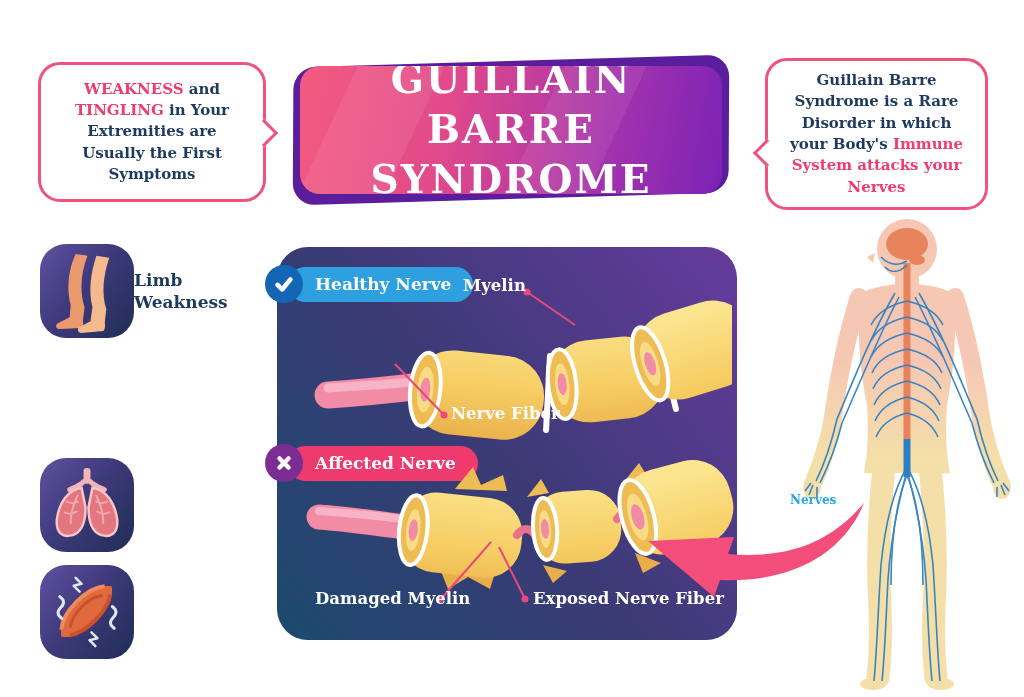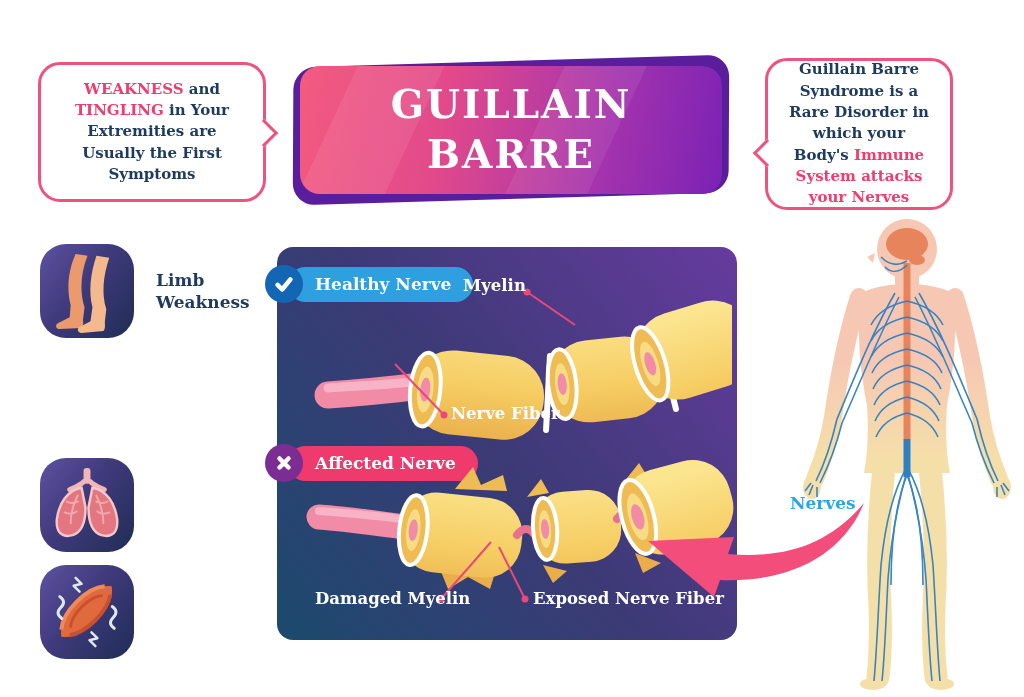--- a/index.html
+++ b/index.html
@@ -16,21 +16,21 @@
     line-height:1.42; text-align:center; display:flex; align-items:center;
     justify-content:center; padding:10px 16px;
   }
   .bubble .hl{ color:#ee3d6f; }
   .bubble-left{ left:38px; top:62px; width:228px; height:140px; }
   .bubble-left::after{
     content:""; position:absolute; right:-11px; top:58px; width:17px; height:17px;
     background:#fff; border-top:3px solid #f0527e; border-right:3px solid #f0527e;
     transform:rotate(45deg);
   }
-  .bubble-right{ left:765px; top:58px; width:188px; height:152px; }
+  .bubble-right{ left:765px; top:58px; width:223px; height:152px; }
   .bubble-right::after{
     content:""; position:absolute; left:-11px; top:82px; width:17px; height:17px;
     background:#fff; border-bottom:3px solid #f0527e; border-left:3px solid #f0527e;
     transform:rotate(45deg);
   }
 
   
   .banner{ position:absolute; left:300px; top:66px; width:422px; height:128px; }
   .banner-back{
     position:absolute; inset:-5px -7px; background:#5a1d9c; border-radius:22px;
@@ -47,32 +47,32 @@
     background:linear-gradient(115deg, transparent 12%, rgba(255,255,255,.08) 12%,
       rgba(255,255,255,.08) 30%, transparent 30%, transparent 55%,
       rgba(255,255,255,.07) 55%, rgba(255,255,255,.07) 72%, transparent 72%);
   }
   .banner-title{
     position:relative; color:#fff; font-weight:bold; font-size:39px;
     letter-spacing:2px; line-height:1.28; text-align:center;
   }
 
   
-  .symptom{ position:absolute; left:40px; width:240px; display:flex; gap:22px; align-items:center; }
+  .symptom{ position:absolute; left:40px; width:240px; display:flex; align-items:center; }
   .tile{
     width:94px; height:94px; border-radius:26px; flex:0 0 94px;
     background:linear-gradient(128deg,#5e51a0 0%,#3f3a7c 45%,#1f2d55 100%);
     display:flex; align-items:center; justify-content:center;
   }
   .symptom-label{ color:#1e3a5f; font-weight:bold; font-size:17px; line-height:1.3; }
 
   
   .panel{
     position:absolute; left:277px; top:247px; width:460px; height:393px;
-    border-radius:16px;
+    border-radius:31px;
     background:linear-gradient(52deg,#1c4a6e 0%,#3c3a76 48%,#663b9e 100%);
     padding-left:40px;
   }
   .badge{ position:absolute; display:flex; align-items:center; }
   .badge-circle{
     width:38px; height:38px; border-radius:50%; z-index:2;
     display:flex; align-items:center; justify-content:center; margin-right:-15px;
   }
   .badge-pill{
     height:35px; border-radius:18px; display:flex; align-items:center;
@@ -91,40 +91,41 @@
   .lbl-damaged{ left:38px; top:342px; }
   .lbl-exposed{ left:256px; top:342px; }
 
   .nerve-art{ position:absolute; }
   .art-healthy{ left:35px; top:48px; }
   .art-affected{ left:28px; top:210px; }
   .leader-overlay{ position:absolute; inset:0; pointer-events:none; }
 
   
   .body-figure{ position:absolute; left:795px; top:205px; }
-  .nerves-label{ position:absolute; left:790px; top:493px; color:#2aa7e2; font-weight:bold; font-size:17px; }
+  .nerves-label{ position:absolute; left:790px; top:493px; color:#2aa7e2; font-weight:bold; font-size:12px; }
   .big-arrow{ position:absolute; left:602px; top:495px; z-index:5; }
 </style>
 </head>
 <body>
 
 <div class="canvas">
 
   <div class="bubble bubble-left">
     <div>
       <span class="hl">WEAKNESS</span><span> and </span><span class="hl">TINGLING</span><span> in Your Extremities are Usually the First Symptoms</span>
     </div>
   </div>
 
   <div class="banner">
     <div class="banner-back"></div>
     <div class="banner-front">
       <div class="banner-stripes"></div>
       <div class="banner-title">
         <div>GUILLAIN BARRE</div>
+        <div>SYNDROME</div>
       </div>
     </div>
   </div>
 
   <div class="bubble bubble-right">
     <div>
       <span>Guillain Barre Syndrome is a Rare Disorder in which your Body's </span><span class="hl">Immune System attacks your Nerves</span>
     </div>
   </div>
 

